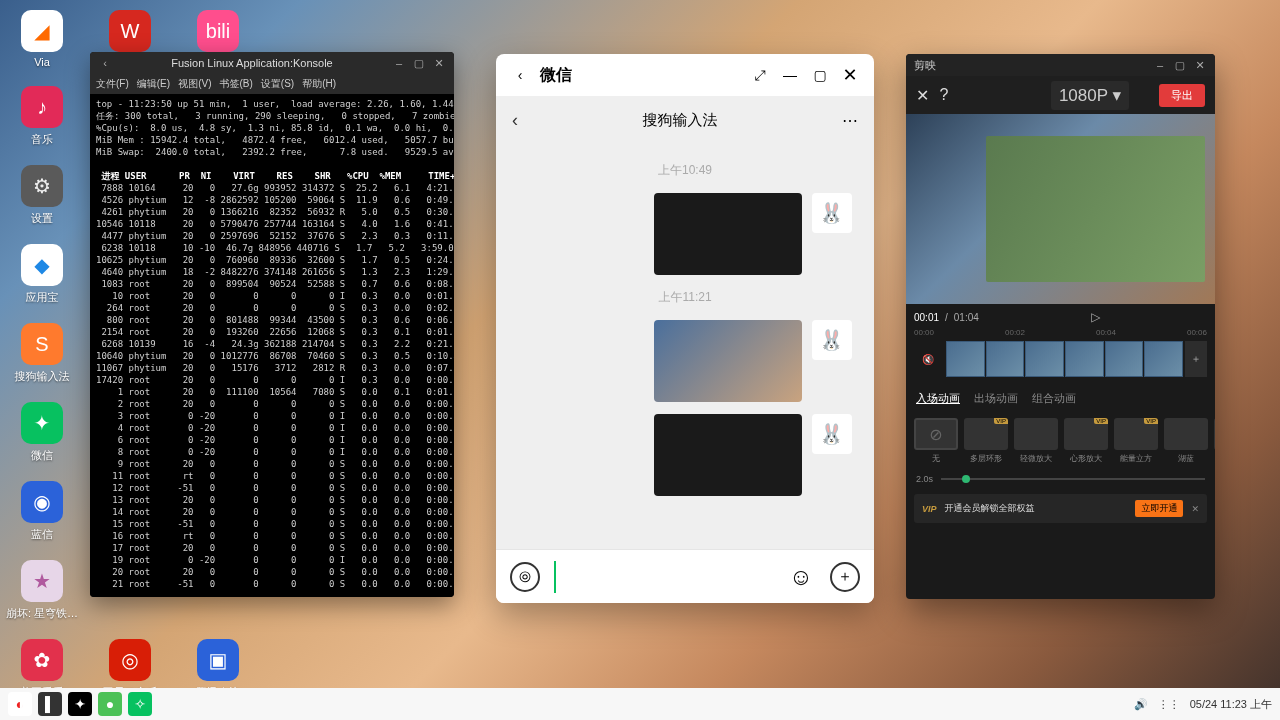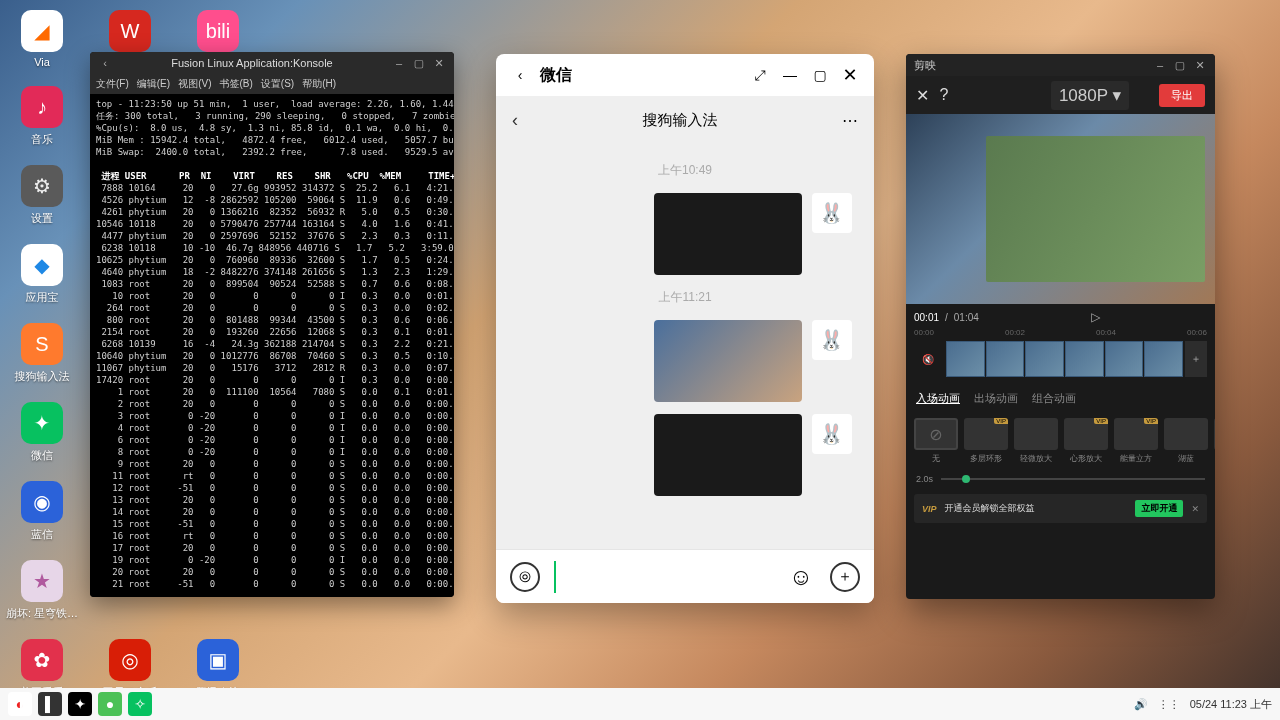--- a/index.html
+++ b/index.html
@@ -76,21 +76,21 @@
 .jy .fx .item .thumb { width:44px; height:32px; background:#333; border-radius:3px; position:relative; }
 .jy .fx .item .thumb.none { border:2px solid #444; display:flex; align-items:center; justify-content:center; color:#666;}
 .jy .fx .item .thumb .vip { position:absolute; top:0; right:0; background:#c59a3e; color:#000; font-size:6px; padding:0 2px; border-radius:0 3px 0 2px;}
 .jy .fx .item .fl { font-size:8px; color:#888; }
 .jy .slider { padding:6px 10px; font-size:9px; color:#888; display:flex; align-items:center; gap:8px;justify-content:space-between;}
 .jy .slider .bar{flex:1;height:2px;background:#444;position:relative;}
 .jy .slider .bar .dot{position:absolute;left:8%;top:-3px;width:8px;height:8px;background:#2eb872;border-radius:50%;}
 .jy .vipbar { margin:4px 8px; background:#262626; border-radius:3px; padding:6px 8px; display:flex; align-items:center; gap:8px; font-size:9px; }
 .jy .vipbar .vlogo{color:#c59a3e;font-weight:700;font-style:italic;}
 .jy .vipbar .sp{flex:1;}
-.jy .vipbar .open{background:#22c55e;color:#000;padding:2px 6px;border-radius:2px;cursor:pointer;font-weight:bold;}
+.jy .vipbar .open{background:#f97316;color:#000;padding:2px 6px;border-radius:2px;cursor:pointer;}
 .jy .vipbar .clx{cursor:pointer;color:#888;}
 .jy .bottom{padding:6px 10px;font-size:10px;color:#888;text-align:center;position:relative;}
 .jy .bottom .chev{position:absolute;right:10px;}
 </style>
 </head>
 <body>
 
 <div class="desktop-icons" id="dicons">
     <div class="row">
       <div class="di">

